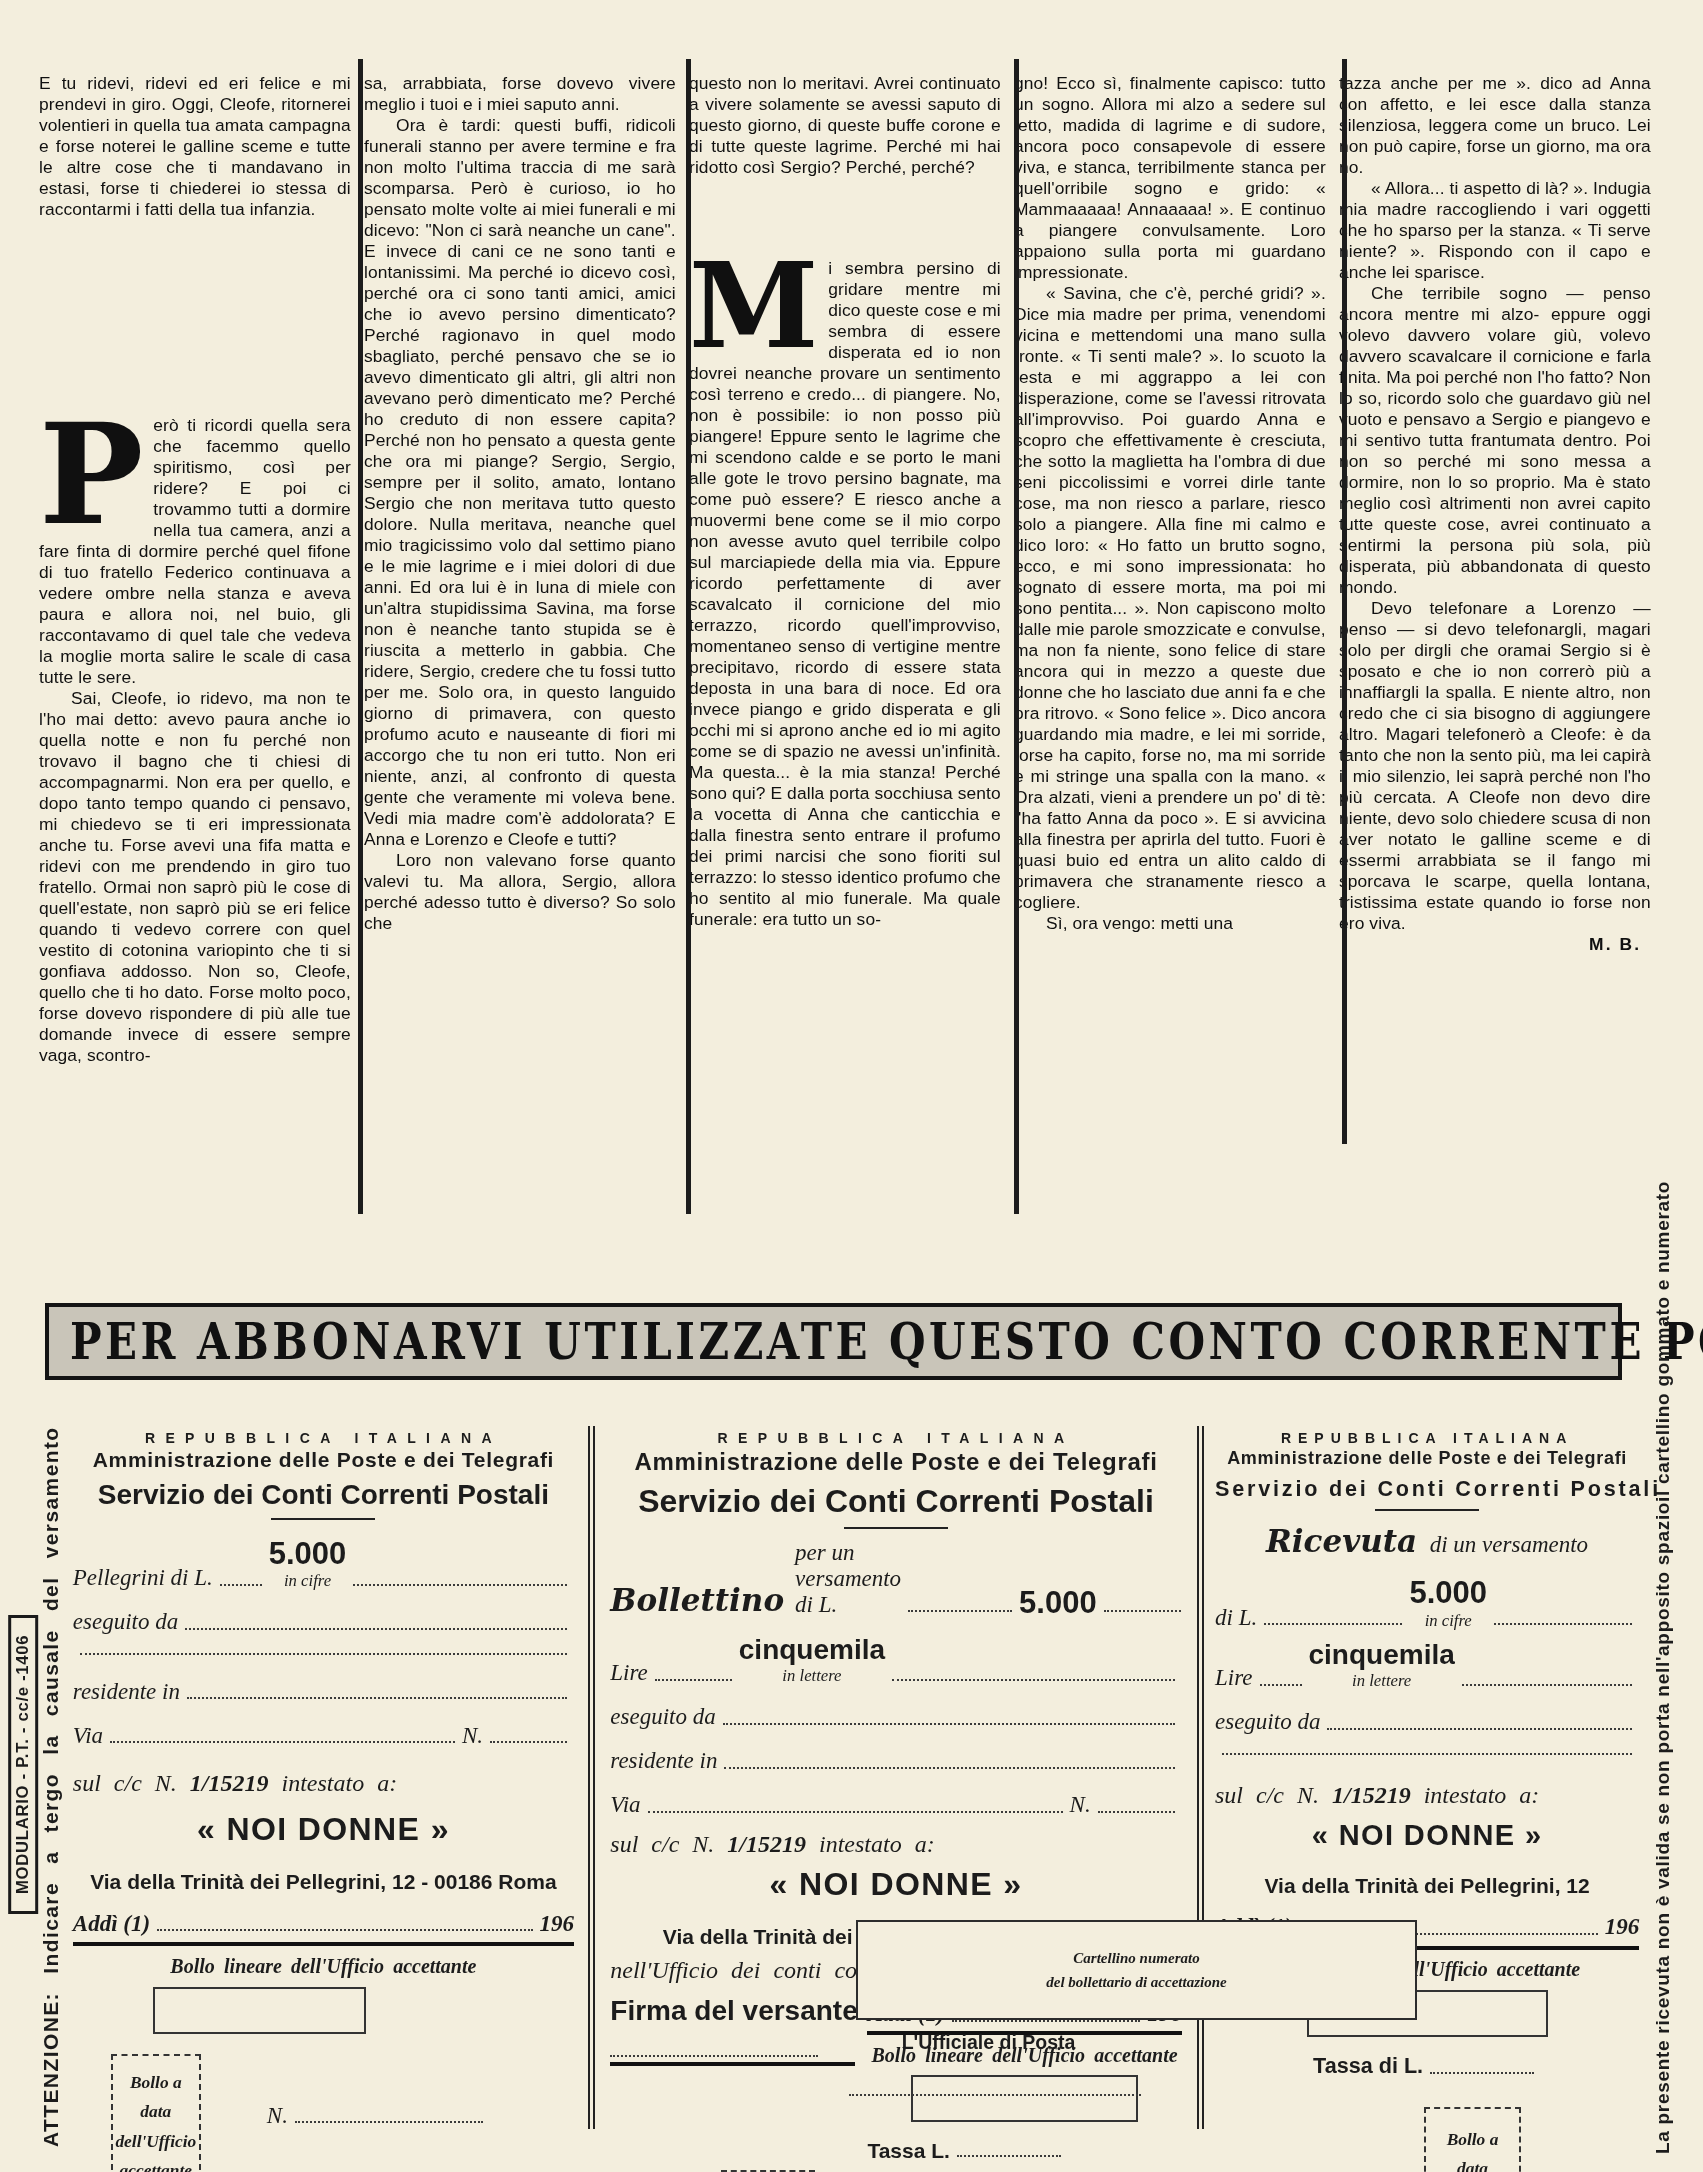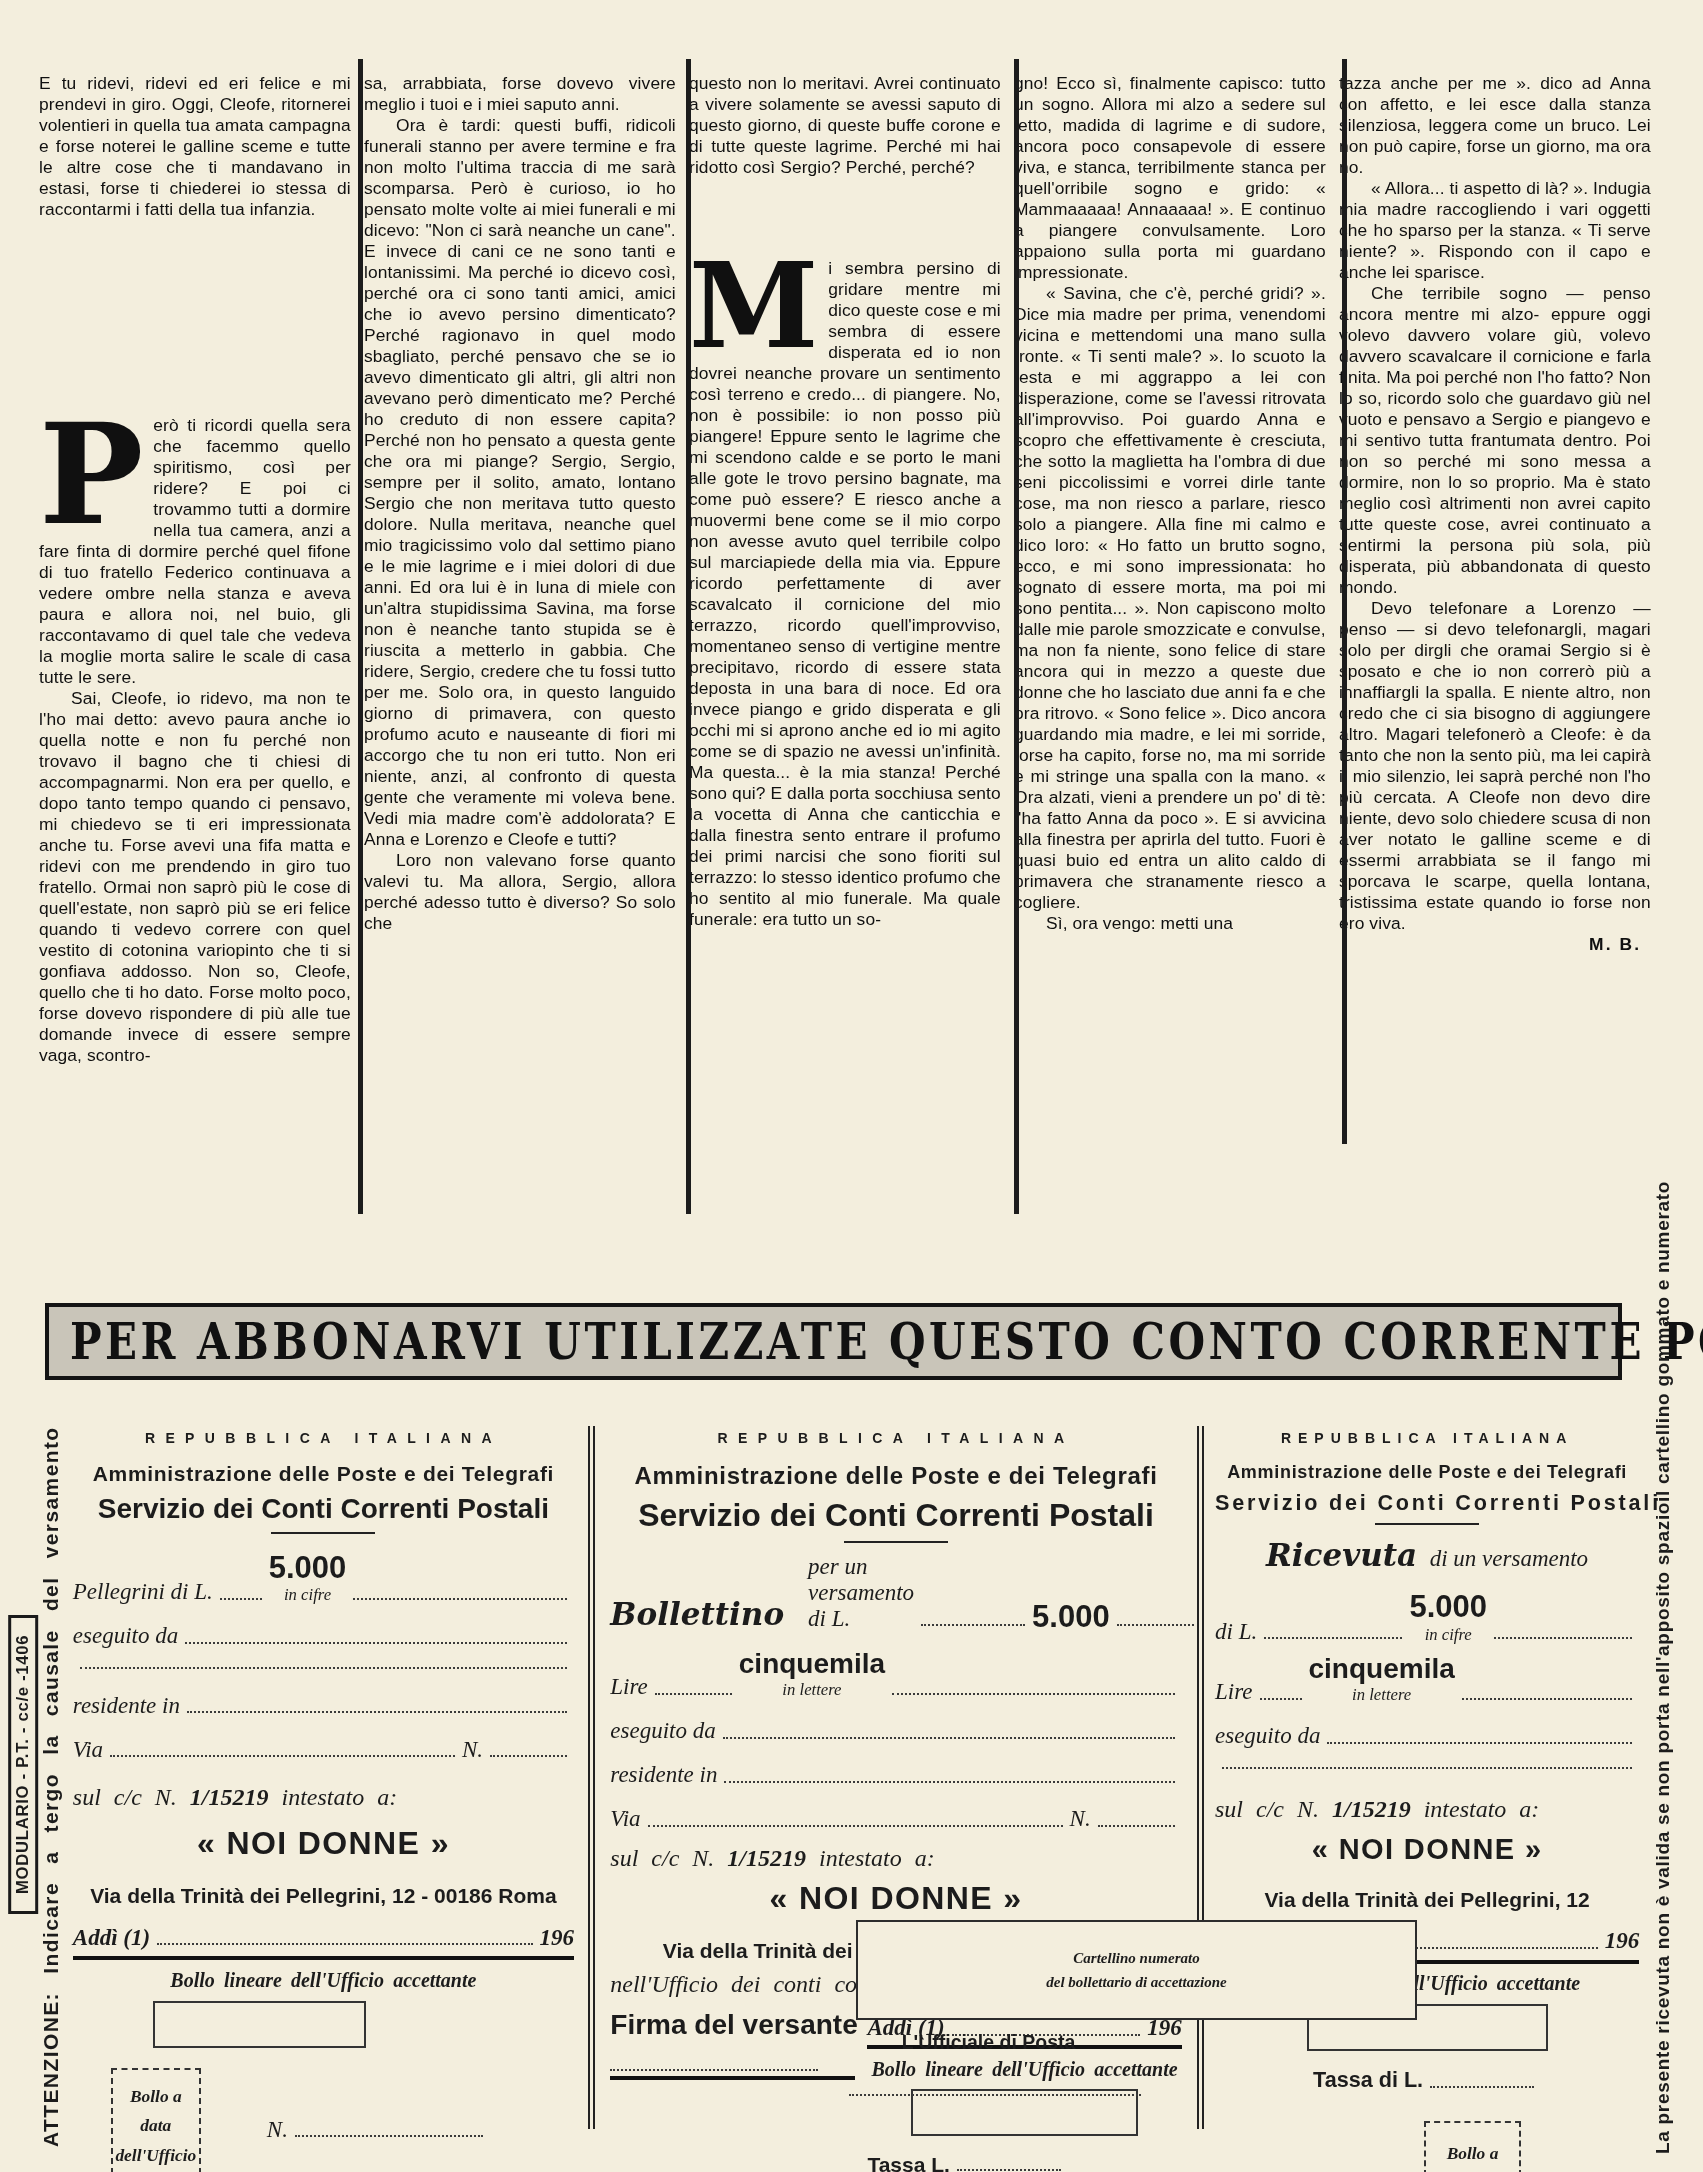--- a/index.html
+++ b/index.html
@@ -35,21 +35,21 @@
   .right-margin{position:absolute;left:1650px;top:10.4px;height:731px;font-weight:bold;font-size:19px;
                 letter-spacing:0.7px;line-height:25px;display:flex;align-items:center;}
   .form-body{position:absolute;left:70px;top:7px;width:1586px;height:720px;display:flex;}
   .panel{box-sizing:border-box;}
   .panel-left{width:518px;padding:9.7px 14px 0 2.8px;}
   .panel-mid{width:602px;padding:9.7px 15.3px 0 15.3px;}
   .panel-right{width:438px;padding:9.7px 2.8px 0 11px;}
   .panel-sep{width:7px;margin-top:5.6px;height:703px;border-left:2.1px solid #222;
              border-right:2.1px solid #222;box-sizing:border-box;}
   .ph1{text-align:center;font-weight:bold;font-size:14px;letter-spacing:10.4px;white-space:nowrap;}
-  .ph2{text-align:center;font-weight:bold;font-size:21px;letter-spacing:0.7px;margin-top:16px;white-space:nowrap;}
+  .ph2{text-align:center;font-weight:bold;font-size:21px;letter-spacing:0.7px;margin-top:2px;white-space:nowrap;}
   .ph3{text-align:center;font-weight:bold;font-size:28px;margin-top:7px;white-space:nowrap;}
   .panel-mid .ph2{font-size:24px;} .panel-mid .ph3{font-size:32px;}
   .panel-right .ph2{font-size:18px;} .panel-right .ph3{font-size:21.6px;letter-spacing:2.8px;}
   .mini-rule{width:104px;border-top:2.8px solid #222;margin:7px auto 0;}
   .fancy{font-family:"DejaVu Serif",serif;font-style:italic;font-weight:bold;}
   .cert-title{text-align:center;font-size:33px;margin:15.3px 0 7px;}
   .lab{font-family:"Liberation Serif",serif;font-style:italic;font-size:23px;}
   .lab.b{font-weight:bold;}
   .frow{display:flex;align-items:flex-end;margin-top:18px;}
   .dots{flex:1;height:0;border-bottom:2.8px dotted #3a3a3a;margin:0 7px 5.6px;}
@@ -219,21 +219,21 @@
 
       <div class="panel-sep"></div>
 
       <div class="panel panel-mid">
         <div class="ph1">REPUBBLICA ITALIANA</div>
         <div class="ph2">Amministrazione delle Poste e dei Telegrafi</div>
         <div class="ph3">Servizio dei Conti Correnti Postali</div>
         <div class="mini-rule"></div>
         <div class="boll-row">
           <span class="fancy" style="font-size:31px;">Bollettino</span>
-          <span class="lab" style="margin-left:24px;">per un versamento di L.</span>
+          <span class="lab" style="margin-left:11px;">per un versamento di L.</span>
           <span class="dots w150"></span>
           <span class="amount">5.000</span>
           <span class="dots w110"></span>
         </div>
         <div class="frow">
           <span class="lab">Lire</span>
           <span class="dots w110"></span>
           <span class="amt-stack">
             <span class="amount-word">cinquemila</span>
             <span class="subnote">in lettere</span>

